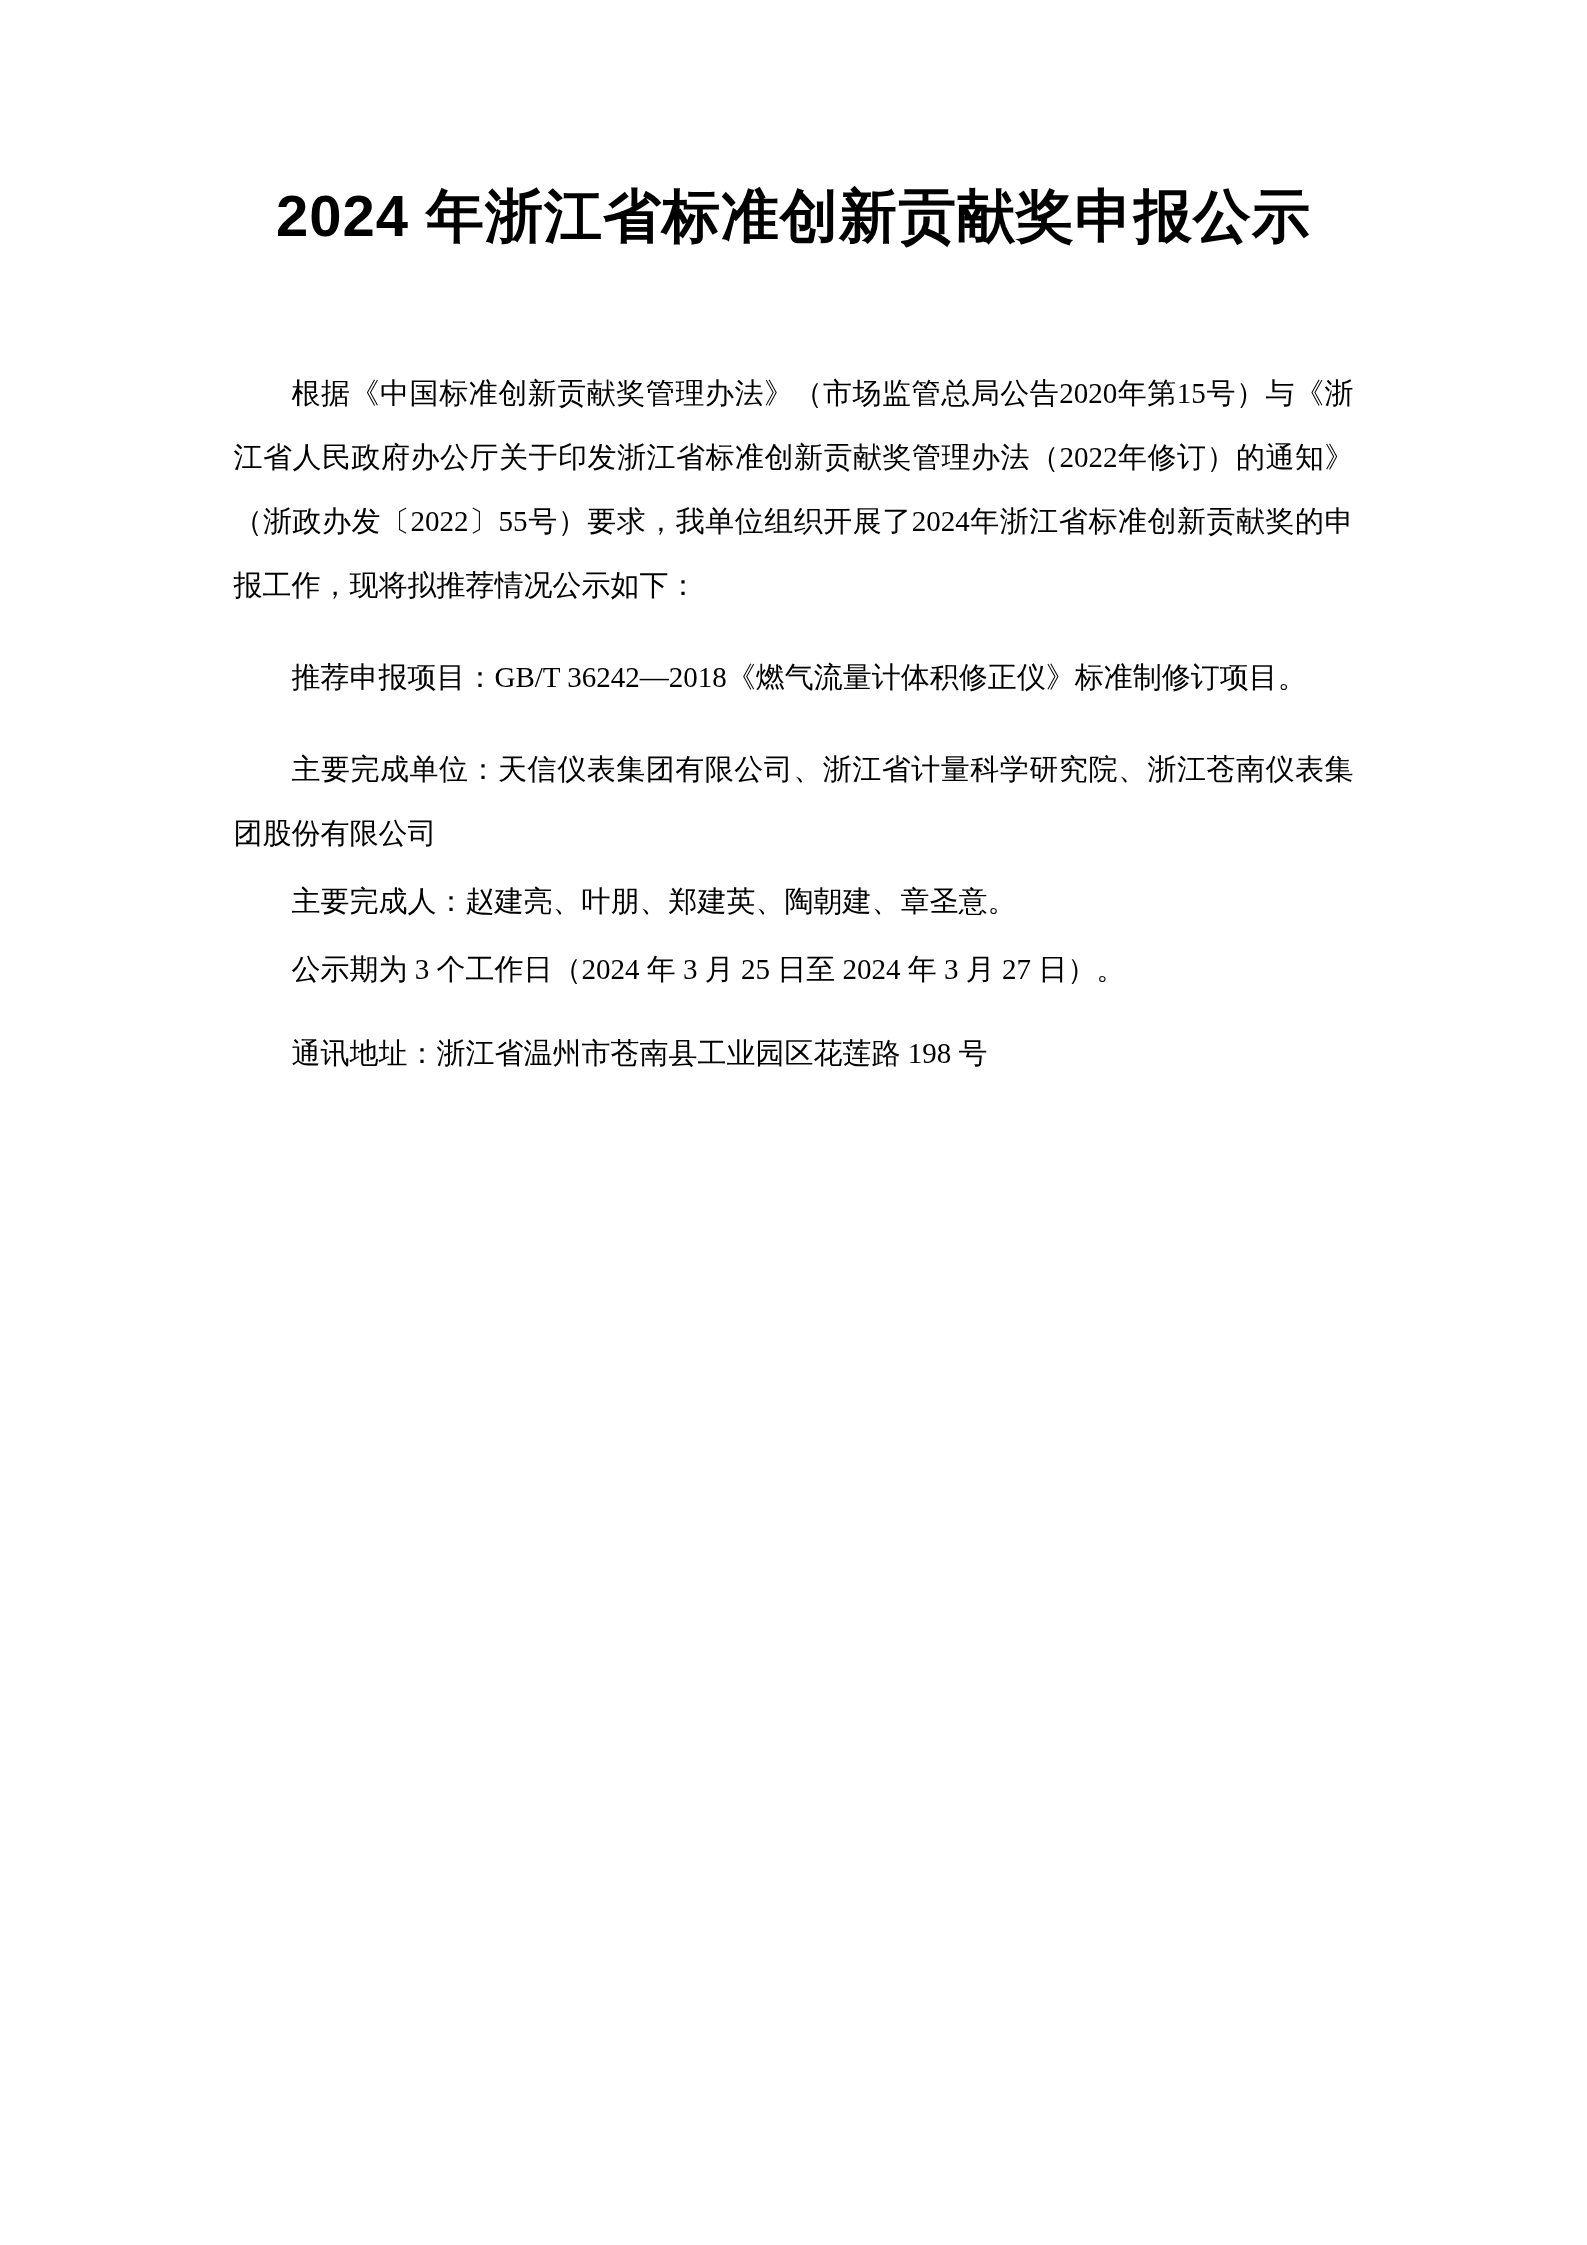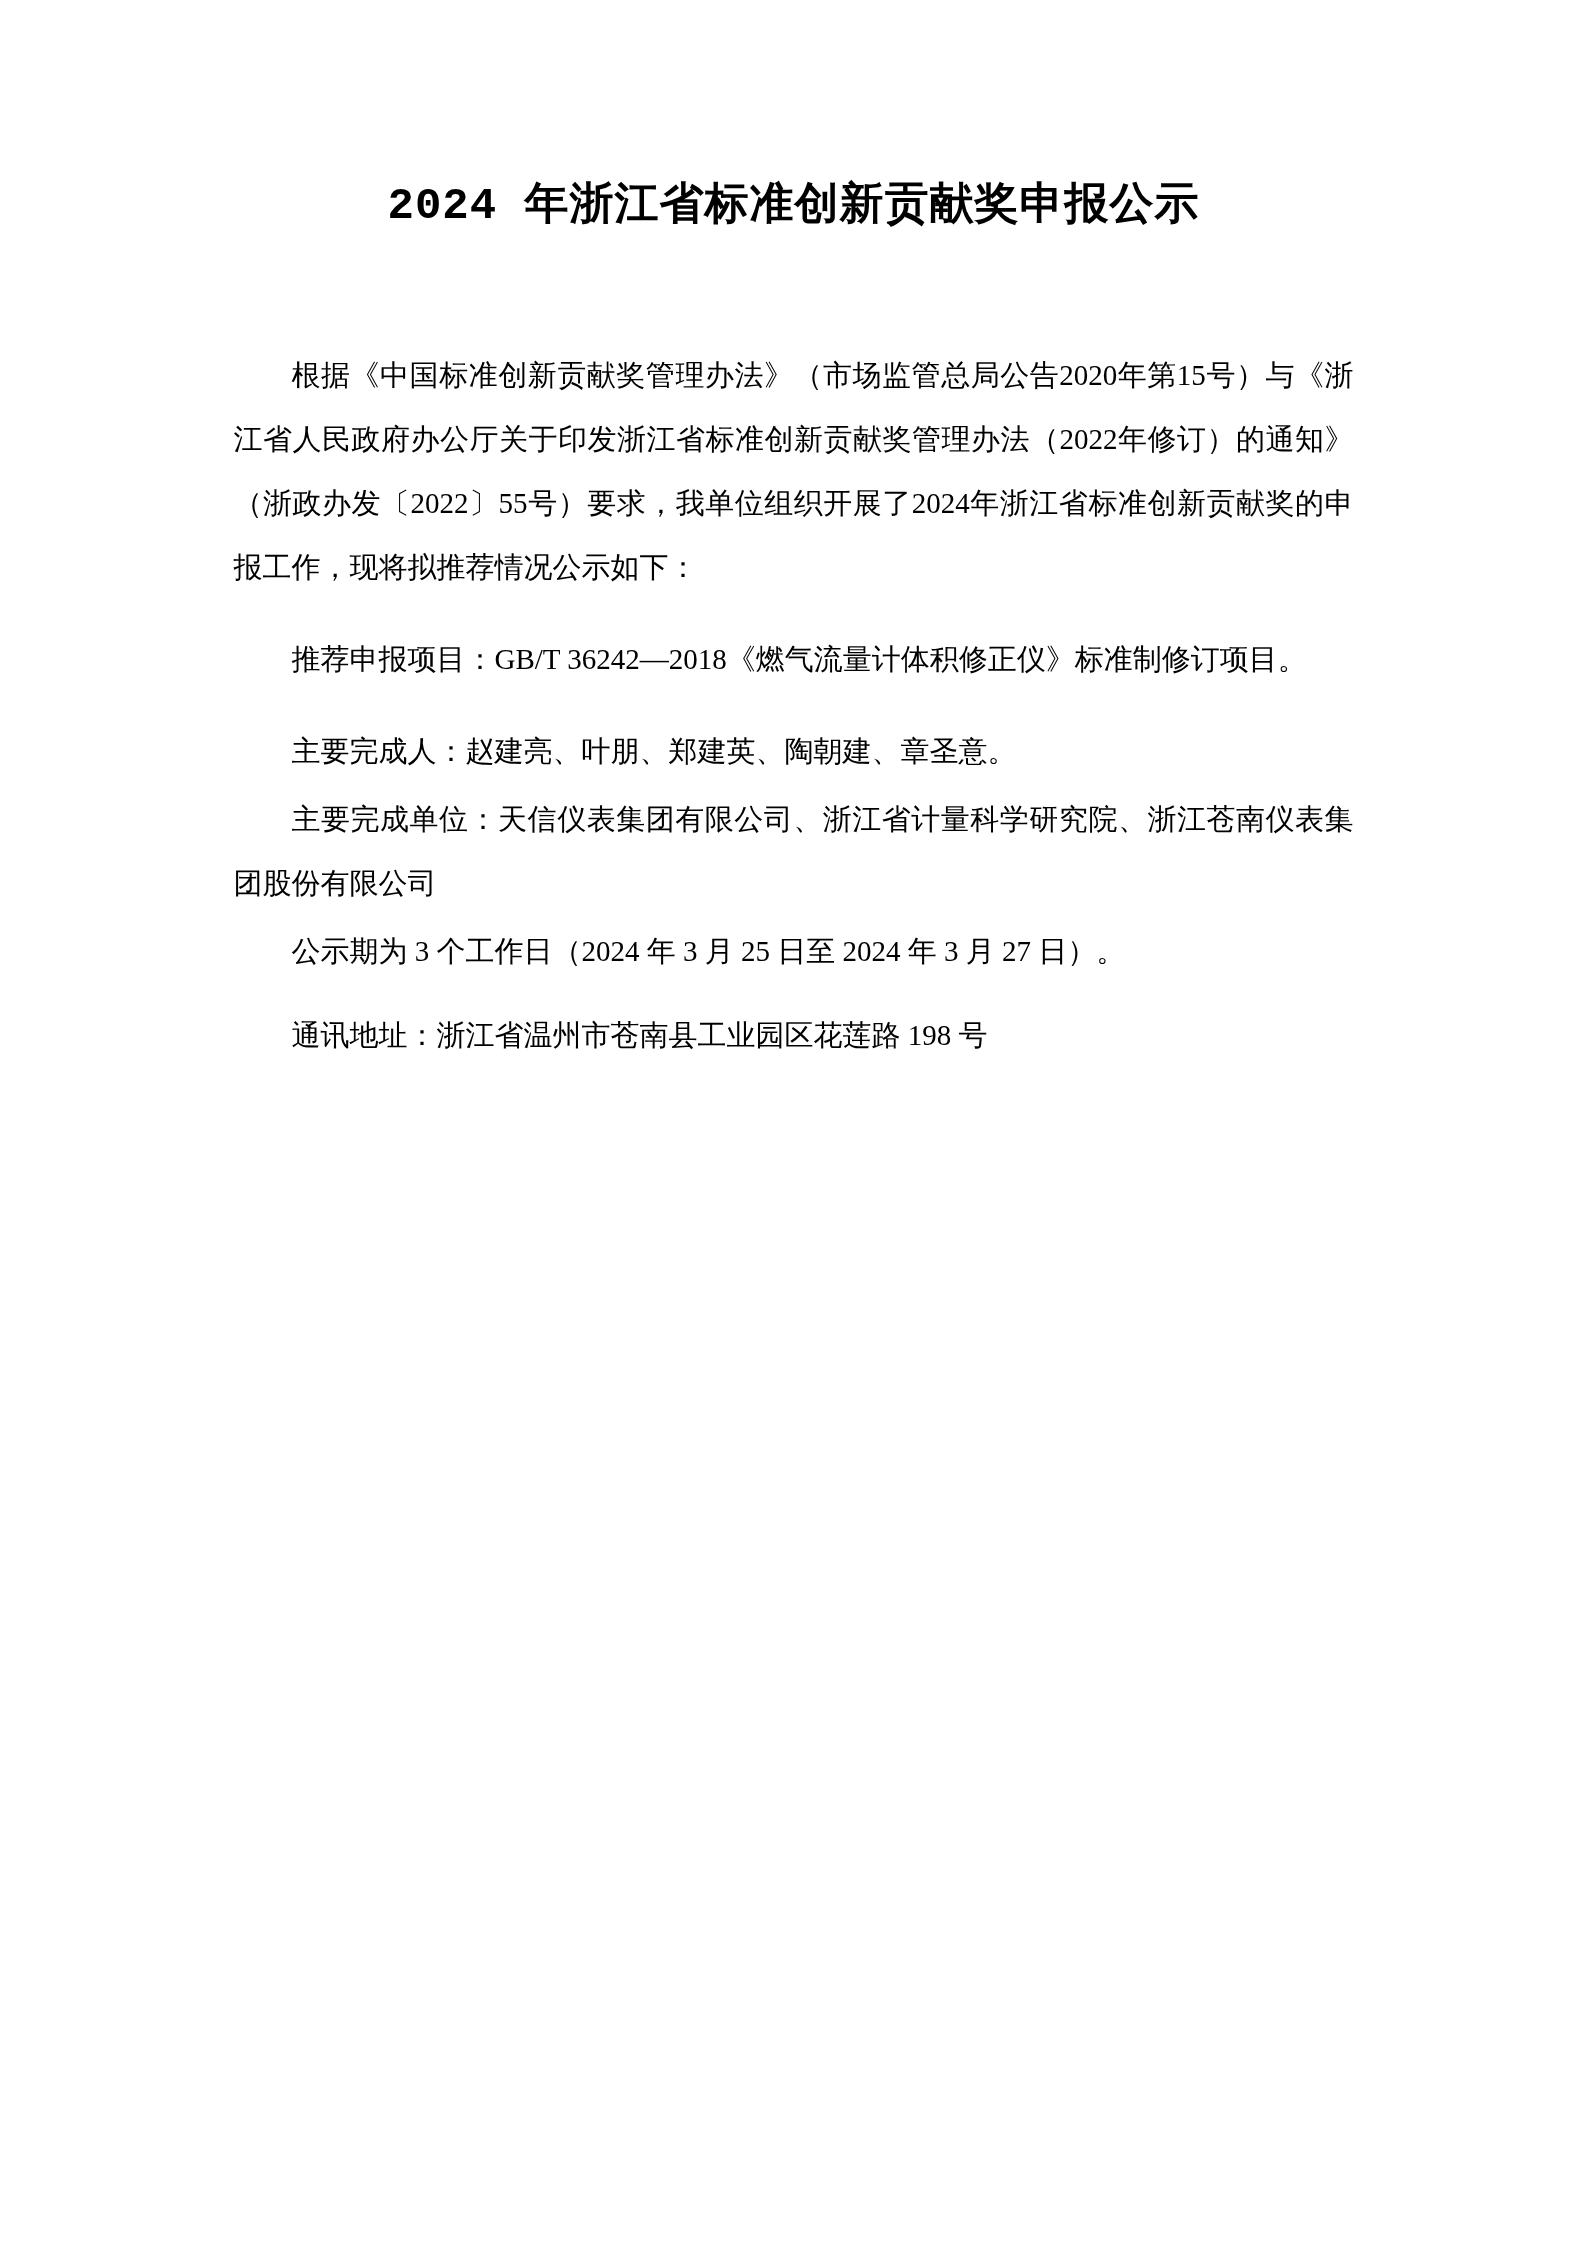--- a/index.html
+++ b/index.html
@@ -19,24 +19,24 @@
     width: 1587px;
     height: 2245px;
     box-sizing: border-box;
     padding: 0;
     background: #ffffff;
   }
   .doc-title {
     margin: 0;
     padding-top: 178px;
     text-align: center;
-    font-size: 44px;
+    font-size: 58px;
     font-weight: bold;
     letter-spacing: 1px;
-    font-family: Liberation Mono, monospace;
+    font-family: Liberation Sans, sans-serif;
     line-height: 1.3;
   }
   .body-block {
     margin: 0 auto;
     width: 1120px;
     padding-top: 108px;
   }
   p.para {
     margin: 0 0 0 0;
     font-size: 29px;
@@ -59,23 +59,23 @@
 <div class="page">
 
   <h1 class="doc-title">2024 年浙江省标准创新贡献奖申报公示</h1>
 
   <div class="body-block">
 
     <p class="para gap-lg">根据《中国标准创新贡献奖管理办法》（市场监管总局公告2020年第15号）与《浙江省人民政府办公厅关于印发浙江省标准创新贡献奖管理办法（2022年修订）的通知》（浙政办发〔2022〕55号）要求，我单位组织开展了2024年浙江省标准创新贡献奖的申报工作，现将拟推荐情况公示如下：</p>
 
     <p class="para gap-lg">推荐申报项目：GB/T 36242—2018《燃气流量计体积修正仪》标准制修订项目。</p>
 
+    <p class="para gap-sm">主要完成单位：天信仪表集团有限公司、浙江省计量科学研究院、浙江苍南仪表集团股份有限公司</p>
+
     <p class="para gap-sm">主要完成人：赵建亮、叶朋、郑建英、陶朝建、章圣意。</p>
-
-    <p class="para gap-sm">主要完成单位：天信仪表集团有限公司、浙江省计量科学研究院、浙江苍南仪表集团股份有限公司</p>
 
     <p class="para gap-md">公示期为 3 个工作日（2024 年 3 月 25 日至 2024 年 3 月 27 日）。</p>
 
 
 
 
     <p class="para contact">通讯地址：浙江省温州市苍南县工业园区花莲路 198 号</p>
 
   </div>
 </div>

